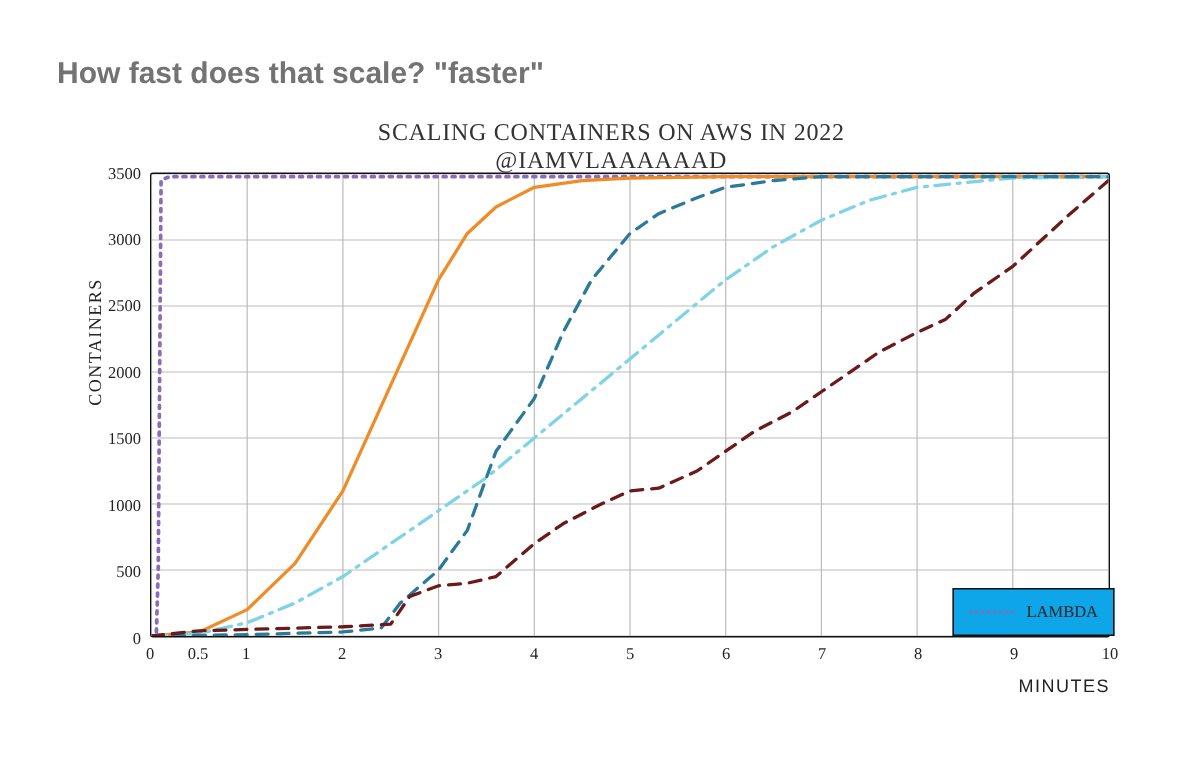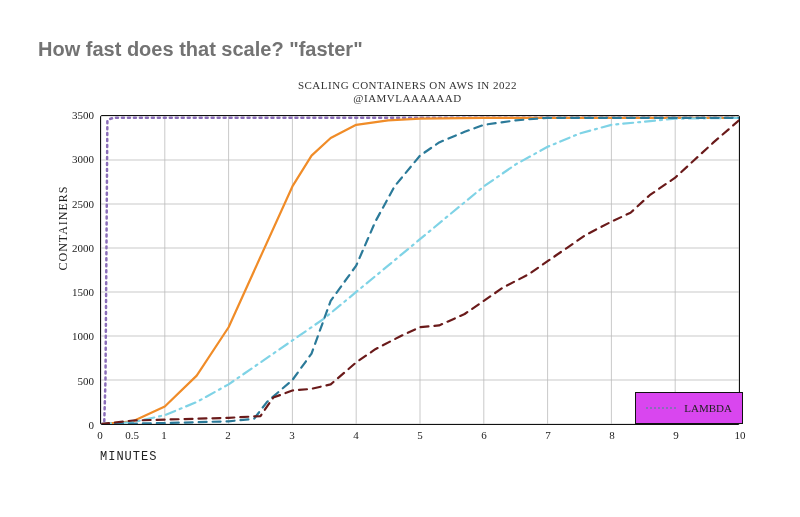--- a/index.html
+++ b/index.html
@@ -25,21 +25,21 @@
     top: 85px;
     width: 695px;
     height: 385px;
   }
   .chart-title {
     position: absolute;
     width: 100%;
     text-align: center;
     top: -6px;
     font-family: "Comic Sans MS", "Segoe Script", cursive;
-    font-size: 11px;
+    font-size: 16px;
     letter-spacing: 0.5px;
     color: #333;
     white-space: pre-line;
     line-height: 1.2;
   }
   .plot {
     position: absolute;
     left: 40px;
     top: 30px;
     width: 640px;
@@ -65,30 +65,30 @@
     transform-origin: left top;
     font-family: "Comic Sans MS", cursive;
     font-size: 12px;
     letter-spacing: 1px;
   }
   .xlabel {
     position: absolute;
     left: 40px;
     width: 640px;
     bottom: 6px;
-    text-align: left;
-    font-family: Liberation Mono, monospace;
+    text-align: right;
+    font-family: Liberation Sans, sans-serif;
     font-size: 12px;
     letter-spacing: 1px;
   }
   .legend {
     position: absolute;
     right: 12px;
     bottom: 46px;
-    background: #d946ef;
+    background: #0ea5e9;
     border: 1.5px solid #111;
     padding: 6px 10px 6px 10px;
     font-family: "Comic Sans MS", cursive;
     font-size: 11px;
   }
   .legend-row {
     display: flex;
     align-items: center;
     gap: 8px;
     height: 18px;

